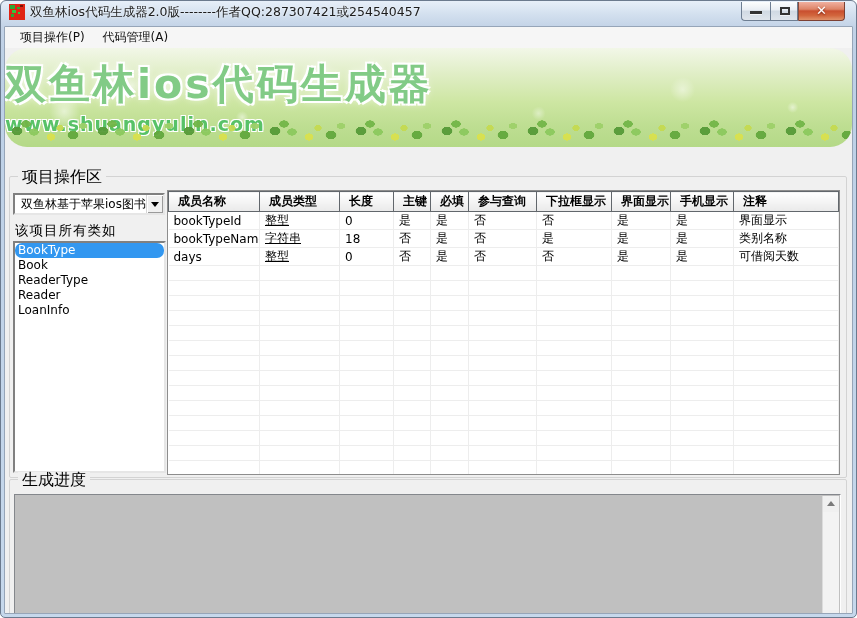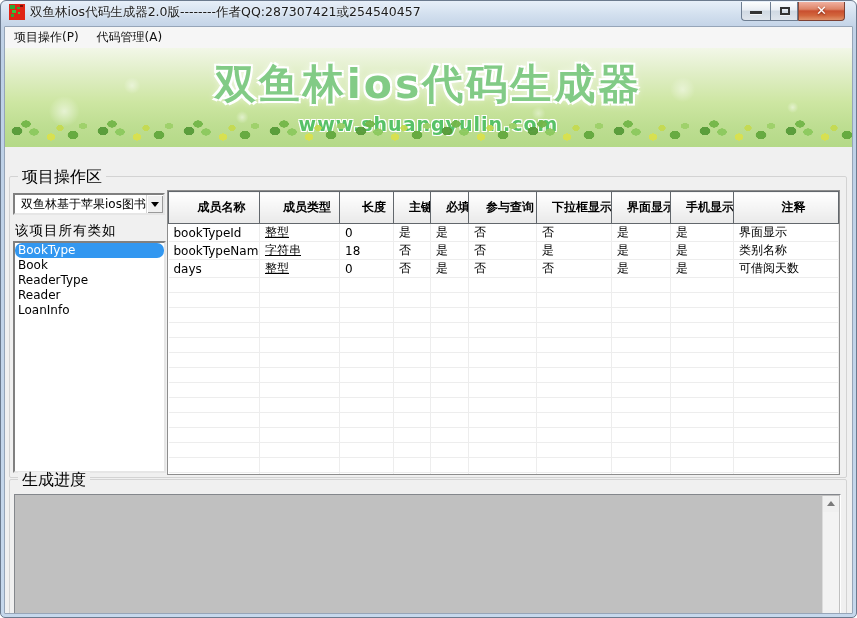--- a/index.html
+++ b/index.html
@@ -25,34 +25,34 @@
     box-shadow:0 1px 0 rgba(255,255,255,.7);}
   .glyph-max{position:absolute;left:9px;top:5px;width:10px;height:8px;border:2px solid #333;
     box-shadow:0 1px 0 rgba(255,255,255,.6);}
   .glyph-close{position:absolute;left:0;top:1px;width:100%;text-align:center;color:#fff;
     font-size:13px;font-weight:bold;text-shadow:0 1px 2px #7c2413;}
 
   
   .inner{position:absolute;top:25px;left:3px;right:3px;bottom:3px;background:#f0f0f0;
     border:1px solid #96a5b8;border-radius:1px;overflow:hidden;}
 
-  .menubar{height:21px;background:#f6f6f6;display:flex;align-items:center;}
+  .menubar{height:21px;background:#f6f6f6;display:flex;align-items:center;padding-left:6px;}
   .menu-item{font-size:12px;color:#111;padding:2px 9px;cursor:default;}
 
   
-  .banner{position:relative;height:99px;overflow:hidden;text-align:center;
+  .banner{position:relative;height:99px;overflow:hidden;text-align:left;
     background-image:
       radial-gradient(circle 22px at 7% 64%,rgba(255,255,255,.55),rgba(255,255,255,0) 70%),
       radial-gradient(circle 12px at 15% 38%,rgba(255,255,255,.45),rgba(255,255,255,0) 70%),
       radial-gradient(circle 9px at 28% 70%,rgba(255,255,255,.5),rgba(255,255,255,0) 70%),
       radial-gradient(circle 14px at 46% 30%,rgba(255,255,255,.35),rgba(255,255,255,0) 70%),
       radial-gradient(circle 10px at 63% 66%,rgba(255,255,255,.4),rgba(255,255,255,0) 70%),
       radial-gradient(circle 18px at 80% 42%,rgba(255,255,255,.45),rgba(255,255,255,0) 70%),
       radial-gradient(circle 8px at 93% 60%,rgba(255,255,255,.5),rgba(255,255,255,0) 70%),
-      linear-gradient(180deg,#f2f7e8 0%,#e0eec6 26%,#cde6a2 55%,#bede92 78%,#b4d987 100%);}
+      linear-gradient(180deg,#f2f7e8 0%,#e0eec6 26%,#cde6a2 55%,#bede92 78%,#b4d987 100%); border-radius: 22px;}
   .banner-title{margin-top:9px;font-size:41px;font-weight:bold;letter-spacing:3px;color:#82cb86;
     text-shadow:-2px -2px 0 #fff,2px -2px 0 #fff,-2px 2px 0 #fff,2px 2px 0 #fff,0 0 8px rgba(255,255,255,.9);}
   .banner-url{margin-top:1px;font-size:19px;font-weight:bold;letter-spacing:1px;color:#58c267;
     text-shadow:-1px -1px 0 #fff,1px -1px 0 #fff,-1px 1px 0 #fff,1px 1px 0 #fff;}
   .clovers{position:absolute;left:0;right:0;bottom:0;height:34px;opacity:.95;
     background-image:
       radial-gradient(ellipse 9px 7px at 12px 18px,#569a38 58%,rgba(86,154,56,0) 62%),
       radial-gradient(ellipse 8px 6px at 21px 11px,#72b648 58%,rgba(114,182,72,0) 62%),
       radial-gradient(ellipse 8px 6px at 29px 19px,#8cc95e 58%,rgba(140,201,94,0) 62%),
       radial-gradient(ellipse 7px 6px at 46px 24px,#d8e14e 58%,rgba(216,225,78,0) 62%),
@@ -83,21 +83,21 @@
 
   .listbox{position:absolute;left:3px;top:64px;width:153px;bottom:4px;background:#fff;
     border:2px solid;border-color:#808080 #e6e6e6 #e6e6e6 #808080;overflow:hidden;}
   .list-item{height:15px;line-height:15px;font-size:12px;color:#000000;padding-left:3px;cursor:default;}
   .list-item.selected{background:#3297f0;color:#fff;border-radius:7px;}
 
   
   .grid-wrap{position:absolute;left:157px;top:13px;right:6px;bottom:2px;background:#fff;
     border:1px solid #8d8d8d;overflow:hidden;}
   table.grid{border-collapse:collapse;table-layout:fixed;width:100%;}
-  table.grid th{height:32px;padding:0 0 0 15px;font-size:12px;font-weight:bold;color:#000;text-align:center;
+  table.grid th{height:20px;padding:0 0 0 9px;font-size:12px;font-weight:bold;color:#000;text-align:left;
     background:linear-gradient(180deg,#ffffff 0%,#f2f2f2 60%,#e9e9e9 100%);
     border:1px solid #62676c;white-space:nowrap;overflow:hidden;}
   table.grid td{height:14px;padding:0 0 0 5px;font-size:12px;color:#000;
     border-right:1px solid #ededed;border-bottom:1px solid #ededed;white-space:nowrap;overflow:hidden;}
   tr.data-row td:nth-child(2){text-decoration:underline;}
 
   
   .progress-box{position:absolute;left:4px;top:14px;right:5px;bottom:8px;background:#c0c0c0;
     border:1px solid;border-color:#84878c #ffffff #ffffff #84878c;}
   .vscroll{position:absolute;top:1px;right:1px;bottom:1px;width:17px;background:#f3f3f3;

